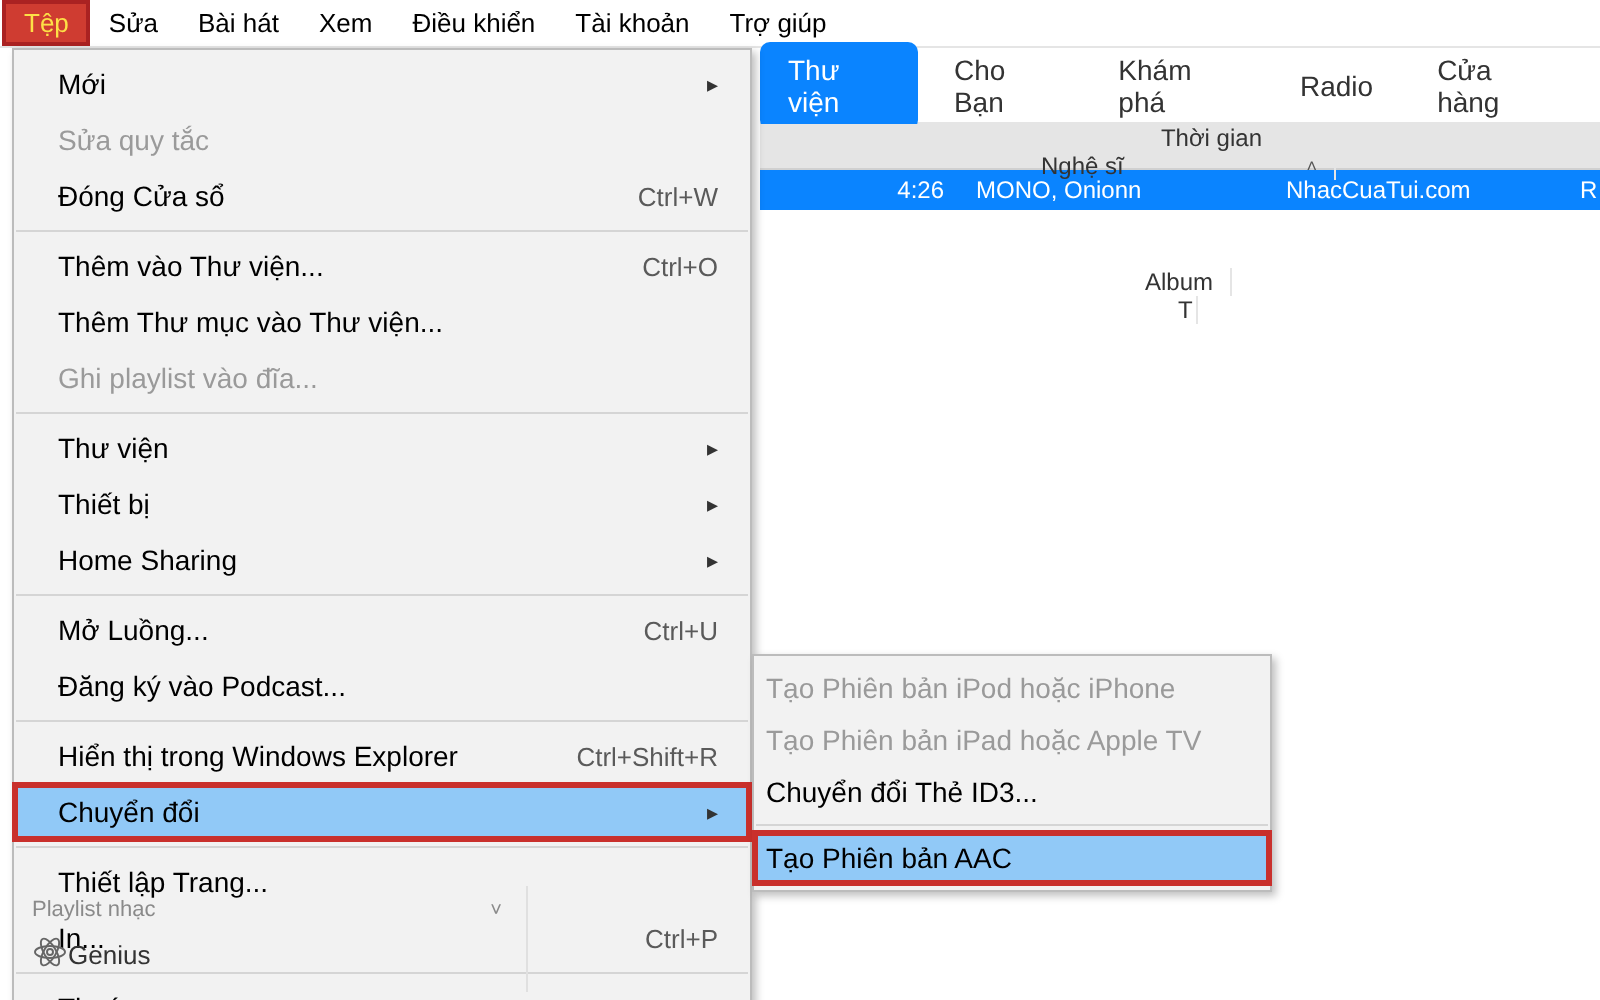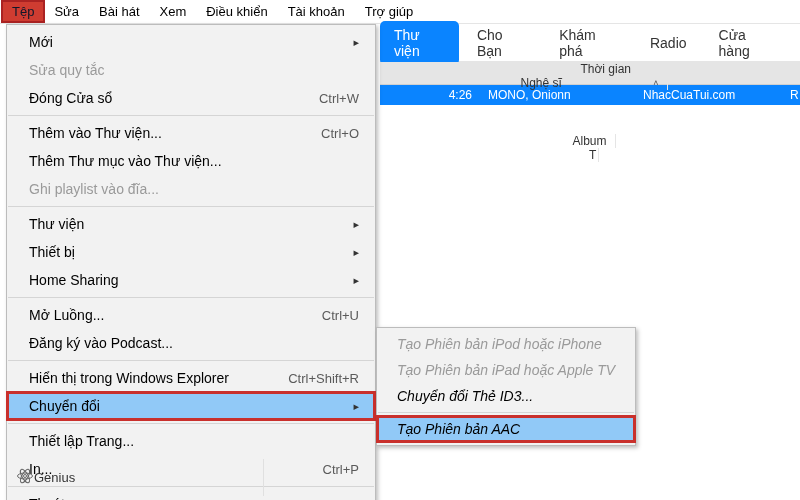--- a/index.html
+++ b/index.html
@@ -22,21 +22,21 @@
     border-bottom: 1px solid #e5e5e5;
     padding: 0 2px;
     font-size: 13px;
   }
   .menubar .mitem {
     padding: 3px 10px;
     cursor: default;
   }
   .menubar .mitem.active {
     background: #cf3c31;
-    color: #0f172a;
+    color: #fde047;
     outline: 2px solid #a22;
     outline-offset: -1px;
   }
   
   .topright {
     position: absolute;
     right: 0;
     top: 24px;
     height: 38px;
     display: flex;
@@ -132,21 +132,21 @@
     position: absolute;
     left: 376px;
     top: 327px;
     width: 260px;
     background: #f2f2f2;
     border: 1px solid #bcbcbc;
     box-shadow: 2px 2px 4px rgba(0,0,0,.25);
     padding: 3px 0;
     font-size: 14px;
   }
-  .submenu .ddrow { height: 26px; padding: 0 14px 0 20px; font-style: italic; }
+  .submenu .ddrow { height: 26px; padding: 0 14px 0 6px; }
   
   .bottomsidebar {
     position: absolute;
     left: 4px;
     bottom: 4px;
     width: 260px;
     border-right: 1px solid #e0e0e0;
     padding: 4px 8px;
   }
   .section-label {
@@ -291,20 +291,24 @@
   <div class="ddrow">
     <span>Chuyển đổi Thẻ ID3...</span>
   </div>
   <div class="sep"></div>
   <div class="ddrow hl-blue hl-redbox">
     <span>Tạo Phiên bản AAC</span>
   </div>
 </div>
 
 <div class="bottomsidebar">
+  <div class="section-label">
+    <span>Playlist nhạc</span>
+    <span class="chev">˅</span>
+  </div>
   <div class="sideitem">
     <span class="atom-icon">
       <svg viewBox="0 0 24 24">
           <circle cx="12" cy="12" r="2"></circle>
           <ellipse cx="12" cy="12" rx="10" ry="4"></ellipse>
           <ellipse cx="12" cy="12" rx="10" ry="4" transform="rotate(60 12 12)"></ellipse>
           <ellipse cx="12" cy="12" rx="10" ry="4" transform="rotate(-60 12 12)"></ellipse>
         </svg>
     </span>
     <span>Genius</span>

